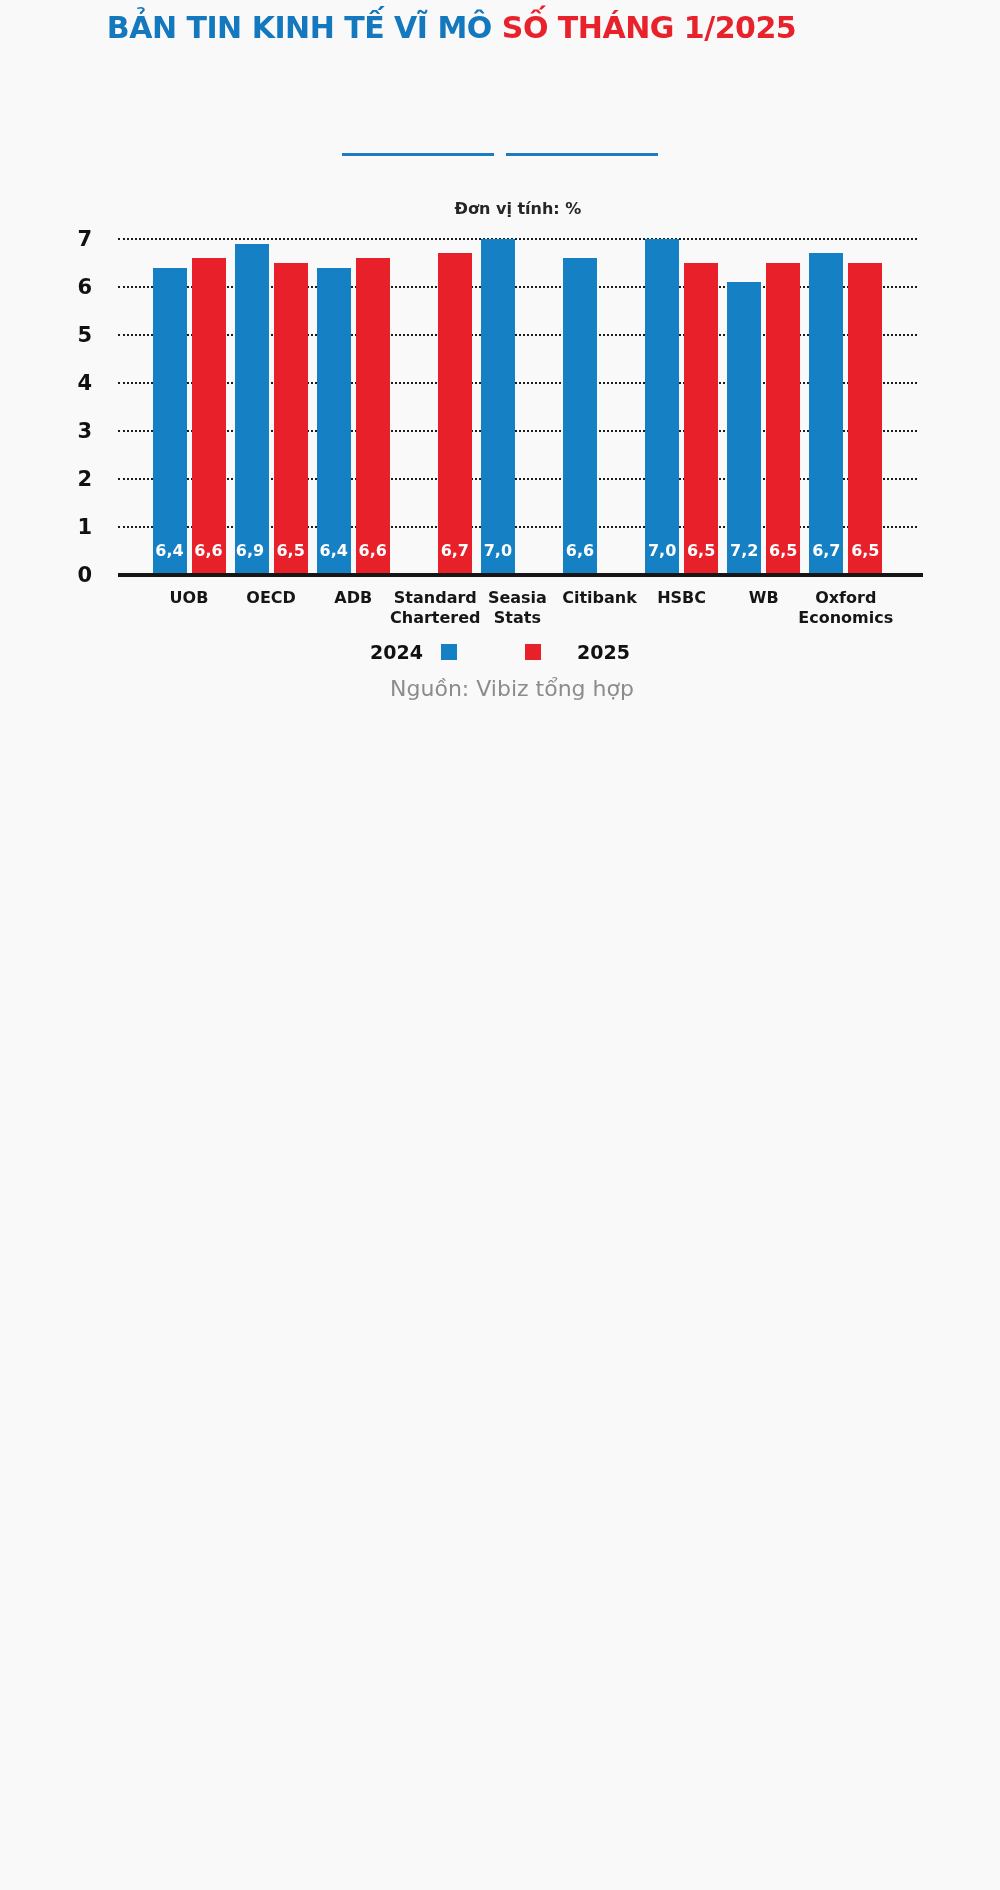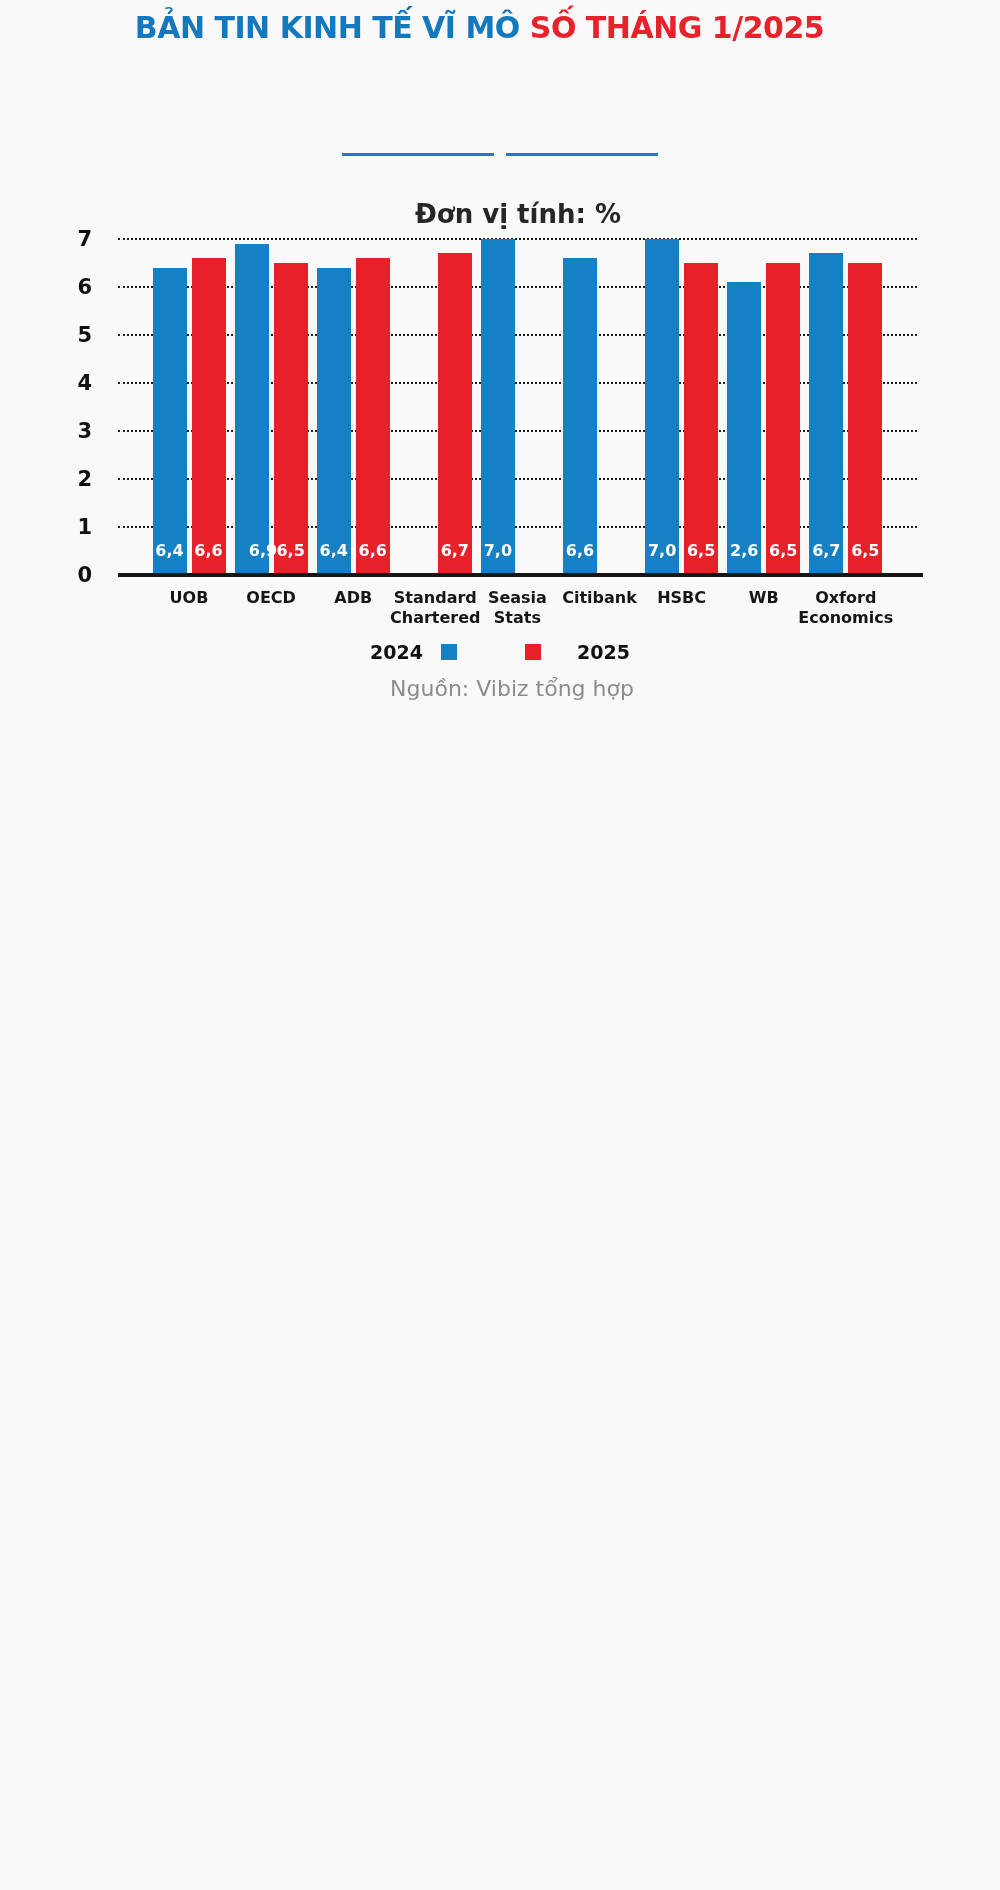--- a/index.html
+++ b/index.html
@@ -1,32 +1,32 @@
 <!DOCTYPE html>
 <html><head>
 <meta charset="utf-8">
 <style>
   html,body{margin:0;padding:0;}
   body{font-family:"DejaVu Sans","Liberation Sans",sans-serif;background:#e8e8e8;}
   .page{position:relative;width:1000px;height:1890px;margin:0 auto;background:#f9f9f9;overflow:hidden;}
 
   
   .page-header{position:absolute;top:6px;left:0;width:903px;text-align:center;
-    font-size:30px;font-weight:700;letter-spacing:-0.5px;line-height:44px;white-space:nowrap;padding-left:28px;}
+    font-size:30px;font-weight:700;letter-spacing:-0.5px;line-height:44px;white-space:nowrap;}
   .hdr-main{color:#1378bd;}
   .hdr-issue{color:#e7222b;margin-left:10px;}
 
   
   .chart-title-row{position:absolute;top:153px;left:0;width:1000px;
     display:flex;justify-content:center;align-items:flex-end;gap:12px;}
   .title-line{width:152px;height:3px;background:#1a7cc2;margin-bottom:6px;flex:0 0 auto;}
   .chart-title{font-size:21px;font-weight:700;color:#1b1b1b;letter-spacing:-0.3px;line-height:1.25;white-space:nowrap;}
 
   .unit-label{position:absolute;top:199px;left:118px;width:800px;text-align:center;
-    font-size:26px;font-weight:600;color:#262626;}
+    font-size:16px;font-weight:600;color:#262626;}
 
   
   .chart-canvas{position:absolute;top:239px;left:0;width:1000px;height:404px;}
   .gridline{position:absolute;height:0;border-top:2px dotted #1c1c1c;z-index:1;}
   .ylabel{position:absolute;left:16px;width:76px;text-align:right;
     font-size:21px;font-weight:700;color:#111;line-height:26px;z-index:1;}
   .axis{position:absolute;height:4px;background:#161616;z-index:3;}
   .bar{position:absolute;z-index:2;}
   .bar-label{position:absolute;z-index:4;color:#ffffff;font-size:16px;font-weight:700;
     text-align:center;line-height:24px;}
@@ -79,21 +79,21 @@
       <div class="ylabel" style="top: 131px;">4</div>
       <div class="ylabel" style="top: 83px;">5</div>
       <div class="ylabel" style="top: 35px;">6</div>
       <div class="ylabel" style="top: -13px;">7</div>
       <div class="bar" style="left: 152.5px; top: 28.8px; width: 34px; height: 307.2px; background: rgb(21, 128, 196);"></div>
       <div class="bar-label" style="left: 149.5px; top: 300px; width: 40px;">6,4</div>
       <div class="bar" style="left: 191.5px; top: 19.2px; width: 34px; height: 316.8px; background: rgb(232, 32, 42);"></div>
       <div class="bar-label" style="left: 188.5px; top: 300px; width: 40px;">6,6</div>
       <div class="xlabel" style="left: 139px; top: 349px; width: 100px;">UOB</div>
       <div class="bar" style="left: 234.6px; top: 4.8px; width: 34px; height: 331.2px; background: rgb(21, 128, 196);"></div>
-      <div class="bar-label" style="left: 243px; top: 300px; width: 40px;">6,9</div>
+      <div class="bar-label" style="left: 230px; top: 300px; width: 40px;">6,9</div>
       <div class="bar" style="left: 273.6px; top: 24px; width: 34px; height: 312px; background: rgb(232, 32, 42);"></div>
       <div class="bar-label" style="left: 270.6px; top: 300px; width: 40px;">6,5</div>
       <div class="xlabel" style="left: 221.1px; top: 349px; width: 100px;">OECD</div>
       <div class="bar" style="left: 316.7px; top: 28.8px; width: 34px; height: 307.2px; background: rgb(21, 128, 196);"></div>
       <div class="bar-label" style="left: 313.7px; top: 300px; width: 40px;">6,4</div>
       <div class="bar" style="left: 355.7px; top: 19.2px; width: 34px; height: 316.8px; background: rgb(232, 32, 42);"></div>
       <div class="bar-label" style="left: 352.7px; top: 300px; width: 40px;">6,6</div>
       <div class="xlabel" style="left: 303.2px; top: 349px; width: 100px;">ADB</div>
       <div class="bar" style="left: 437.8px; top: 14.4px; width: 34px; height: 321.6px; background: rgb(232, 32, 42);"></div>
       <div class="bar-label" style="left: 434.8px; top: 300px; width: 40px;">6,7</div>
@@ -105,21 +105,21 @@
 Stats</div>
       <div class="bar" style="left: 563px; top: 19.2px; width: 34px; height: 316.8px; background: rgb(21, 128, 196);"></div>
       <div class="bar-label" style="left: 560px; top: 300px; width: 40px;">6,6</div>
       <div class="xlabel" style="left: 549.5px; top: 349px; width: 100px;">Citibank</div>
       <div class="bar" style="left: 645.1px; top: 0px; width: 34px; height: 336px; background: rgb(21, 128, 196);"></div>
       <div class="bar-label" style="left: 642.1px; top: 300px; width: 40px;">7,0</div>
       <div class="bar" style="left: 684.1px; top: 24px; width: 34px; height: 312px; background: rgb(232, 32, 42);"></div>
       <div class="bar-label" style="left: 681.1px; top: 300px; width: 40px;">6,5</div>
       <div class="xlabel" style="left: 631.6px; top: 349px; width: 100px;">HSBC</div>
       <div class="bar" style="left: 727.2px; top: 43.2px; width: 34px; height: 292.8px; background: rgb(21, 128, 196);"></div>
-      <div class="bar-label" style="left: 724.2px; top: 300px; width: 40px;">2,6</div>
+      <div class="bar-label" style="left: 724.2px; top: 300px; width: 40px;">7,2</div>
       <div class="bar" style="left: 766.2px; top: 24px; width: 34px; height: 312px; background: rgb(232, 32, 42);"></div>
       <div class="bar-label" style="left: 763.2px; top: 300px; width: 40px;">6,5</div>
       <div class="xlabel" style="left: 713.7px; top: 349px; width: 100px;">WB</div>
       <div class="bar" style="left: 809.3px; top: 14.4px; width: 34px; height: 321.6px; background: rgb(21, 128, 196);"></div>
       <div class="bar-label" style="left: 806.3px; top: 300px; width: 40px;">6,7</div>
       <div class="bar" style="left: 848.3px; top: 24px; width: 34px; height: 312px; background: rgb(232, 32, 42);"></div>
       <div class="bar-label" style="left: 845.3px; top: 300px; width: 40px;">6,5</div>
       <div class="xlabel" style="left: 795.8px; top: 349px; width: 100px;">Oxford
 Economics</div>
       <div class="axis" style="top: 334px; left: 118px; width: 805px;"></div>

